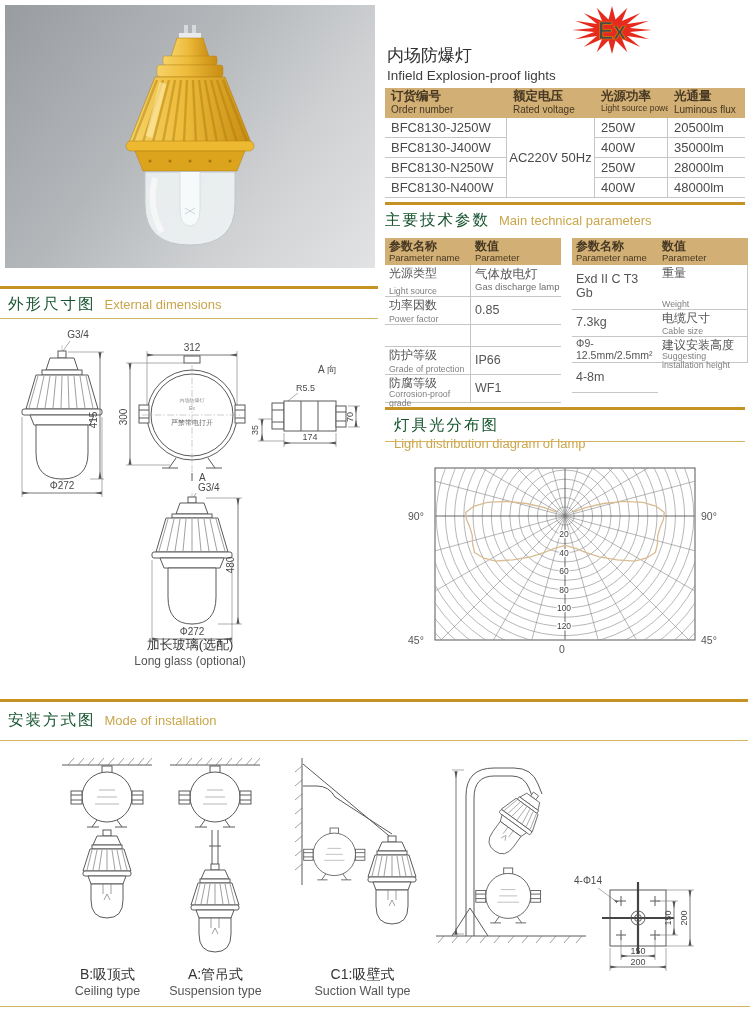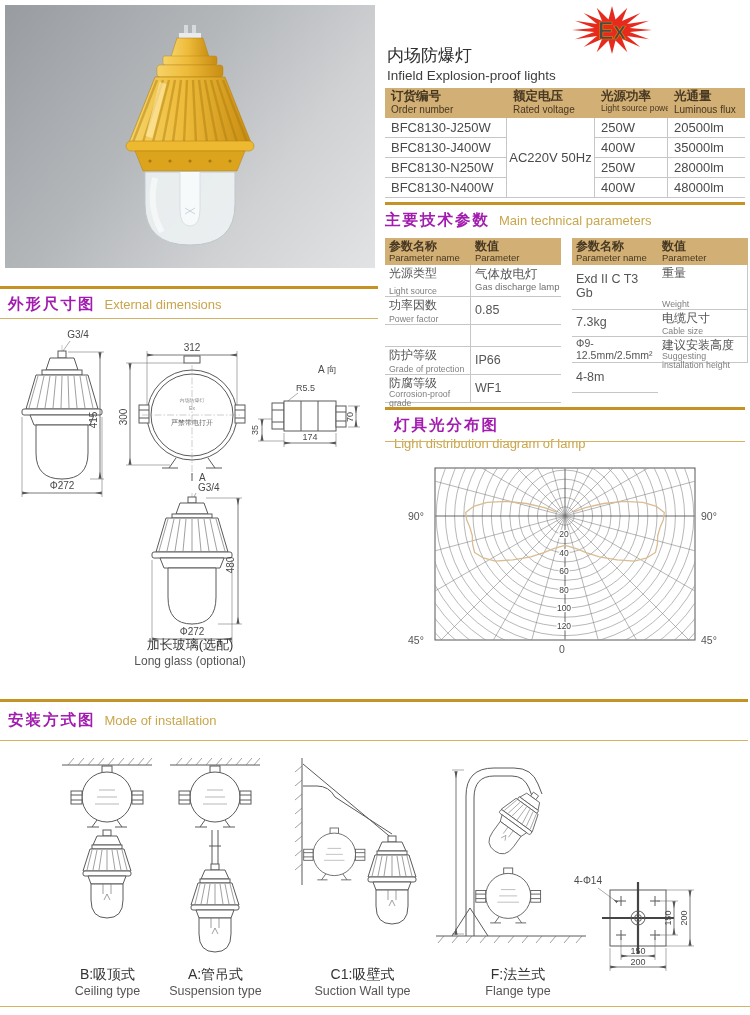--- a/index.html
+++ b/index.html
@@ -25,21 +25,21 @@
   .oh .en.tight{font-size:8.5px;white-space:nowrap;}
   .oc{font-size:13px;color:#4a4a4a;display:flex;align-items:center;padding-left:6px;}
   .vcell{grid-column:2;grid-row:2/6;justify-content:center;padding-left:0;}
   .br{border-right:1px solid #c6c6c6;}
   .bb{border-bottom:1px solid #c6c6c6;}
 
   
   .rule{position:absolute;height:3px;background:#c49324;}
   .trule{position:absolute;height:1px;background:#d4b362;}
   .stitle{position:absolute;display:flex;align-items:baseline;white-space:nowrap;}
-  .stitle .cn{font-size:15.5px;font-weight:bold;color:#a21caf;letter-spacing:2px;}
+  .stitle .cn{font-size:15.5px;font-weight:normal;color:#14532d;letter-spacing:2px;}
   .stitle .en{font-size:13px;color:#c9a64b;margin-left:9px;}
 
   
   .ptable{position:absolute;top:238px;width:176px;display:grid;grid-template-columns:86px 90px;}
   .pt-l{left:385px;grid-template-rows:27px 32px 28px 22px 28px 28px;}
   .pt-r{left:572px;grid-template-rows:27px 45px 27px 26px 30px;}
   .ph{background:#d2af74;color:#463823;padding:2px 0 0 4px;line-height:1.1;}
   .ph .cn{font-size:12px;font-weight:bold;}
   .ph .en{font-size:9.5px;}
   .pn{padding:2px 0 0 4px;line-height:1.05;display:flex;flex-direction:column;justify-content:space-between;}
@@ -563,19 +563,15 @@
     <div class="en">Ceiling type</div>
   </div>
   <div class="cap" style="left:158px;width:115px;">
     <div class="cn">A:管吊式</div>
     <div class="en">Suspension type</div>
   </div>
   <div class="cap" style="left:295px;width:135px;">
     <div class="cn">C1:吸壁式</div>
     <div class="en">Suction Wall type</div>
   </div>
-  <div class="cap" style="left:453px;width:130px;">
-    <div class="cn">F:法兰式</div>
-    <div class="en">Flange type</div>
-  </div>
 
   <div class="trule" style="left:0;top:1006px;width:750px;"></div>
 </div>
 
 </body></html>

